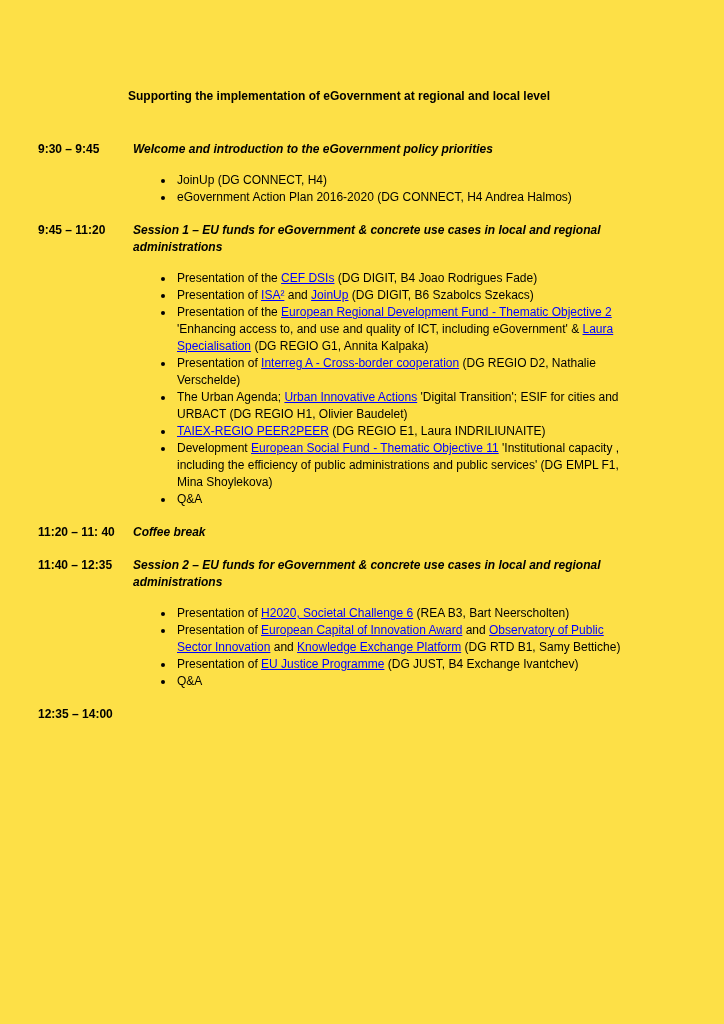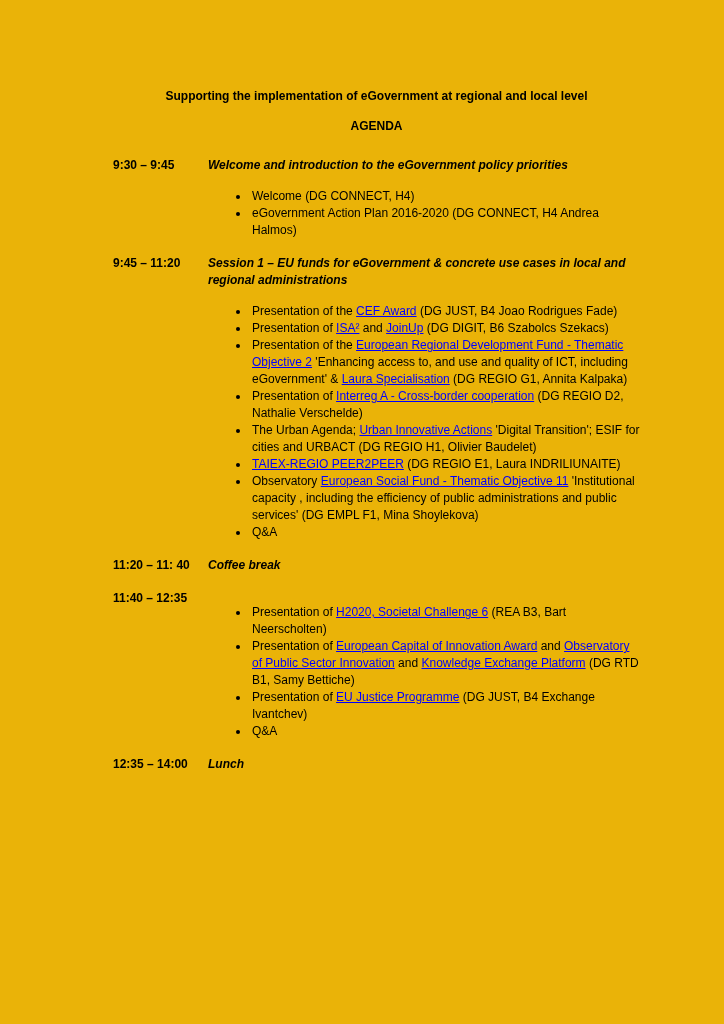--- a/index.html
+++ b/index.html
@@ -5,35 +5,35 @@
   html, body {
     margin: 0;
     padding: 0;
     background: #ffffff;
   }
   .page {
     position: relative;
     width: 724px;
     height: 1024px;
     box-sizing: border-box;
-    background: #eab308;
-    padding: 88px 84px 40px 113px;
+    background: #fde047;
+    padding: 88px 84px 40px 38px;
     font-family: "Liberation Sans", sans-serif;
     font-size: 12px;
     line-height: 17px;
     color: #000000;
     overflow: hidden;
   }
   .doc-header p {
     margin: 0 0 13px 0;
     text-align: center;
     font-weight: bold;
   }
   .agenda {
-    margin-top: 22px;
+    margin-top: 36px;
   }
   .row {
     display: flex;
     margin-bottom: 16px;
   }
   .time {
     flex: 0 0 95px;
     width: 95px;
     font-weight: bold;
     white-space: nowrap;
@@ -61,75 +61,71 @@
     text-decoration: underline;
   }
 </style>
 </head>
 <body>
 
 <div class="page">
 
   <div class="doc-header">
     <p>Supporting the implementation of eGovernment at regional and local level</p>
-    <p>AGENDA</p>
   </div>
 
   <div class="agenda">
 
     <div class="row">
       <div class="time">9:30 – 9:45</div>
       <div class="content">
         <div class="row-title">Welcome and introduction to the eGovernment policy priorities</div>
         <ul class="bullets">
-            <li><span>Welcome (DG CONNECT, H4)</span></li>
+            <li><span>JoinUp (DG CONNECT, H4)</span></li>
             <li><span>eGovernment Action Plan 2016-2020 (DG CONNECT, H4 Andrea Halmos)</span></li>
           </ul>
       </div>
     </div>
 
     <div class="row">
       <div class="time">9:45 – 11:20</div>
       <div class="content">
         <div class="row-title">Session 1 – EU funds for eGovernment &amp; concrete use cases in local and regional administrations</div>
         <ul class="bullets">
-            <li><span>Presentation of the </span><a href="#" class="doc-link">CEF Award</a><span> (DG JUST, B4 Joao Rodrigues Fade)</span></li>
+            <li><span>Presentation of the </span><a href="#" class="doc-link">CEF DSIs</a><span> (DG DIGIT, B4 Joao Rodrigues Fade)</span></li>
             <li><span>Presentation of </span><a href="#" class="doc-link">ISA²</a><span> and </span><a href="#" class="doc-link">JoinUp</a><span> (DG DIGIT, B6 Szabolcs Szekacs)</span></li>
             <li><span>Presentation of the </span><a href="#" class="doc-link">European Regional Development Fund - Thematic Objective 2</a><span> 'Enhancing access to, and use and quality of ICT, including eGovernment' &amp; </span><a href="#" class="doc-link">Laura Specialisation</a><span> (DG REGIO G1, Annita Kalpaka)</span></li>
             <li><span>Presentation of </span><a href="#" class="doc-link">Interreg A - Cross-border cooperation</a><span> (DG REGIO D2, Nathalie Verschelde)</span></li>
             <li><span>The Urban Agenda; </span><a href="#" class="doc-link">Urban Innovative Actions</a><span> 'Digital Transition'; ESIF for cities and URBACT (DG REGIO H1, Olivier Baudelet)</span></li>
             <li><a href="#" class="doc-link">TAIEX-REGIO PEER2PEER</a><span> (DG REGIO E1, Laura INDRILIUNAITE)</span></li>
-            <li><span>Observatory </span><a href="#" class="doc-link">European Social Fund - Thematic Objective 11</a><span> 'Institutional capacity , including the efficiency of public administrations and public services' (DG EMPL F1, Mina Shoylekova)</span></li>
+            <li><span>Development </span><a href="#" class="doc-link">European Social Fund - Thematic Objective 11</a><span> 'Institutional capacity , including the efficiency of public administrations and public services' (DG EMPL F1, Mina Shoylekova)</span></li>
             <li><span>Q&amp;A</span></li>
           </ul>
       </div>
     </div>
 
     <div class="row">
       <div class="time">11:20 – 11: 40</div>
       <div class="content">
         <div class="row-title">Coffee break</div>
 
       </div>
     </div>
 
     <div class="row">
       <div class="time">11:40 – 12:35</div>
       <div class="content">
+        <div class="row-title">Session 2 – EU funds for eGovernment &amp; concrete use cases in local and regional administrations</div>
         <ul class="bullets">
             <li><span>Presentation of </span><a href="#" class="doc-link">H2020, Societal Challenge 6</a><span> (REA B3, Bart Neerscholten)</span></li>
             <li><span>Presentation of </span><a href="#" class="doc-link">European Capital of Innovation Award</a><span> and </span><a href="#" class="doc-link">Observatory of Public Sector Innovation</a><span> and </span><a href="#" class="doc-link">Knowledge Exchange Platform</a><span> (DG RTD B1, Samy Bettiche)</span></li>
             <li><span>Presentation of </span><a href="#" class="doc-link">EU Justice Programme</a><span> (DG JUST, B4 Exchange Ivantchev)</span></li>
             <li><span>Q&amp;A</span></li>
           </ul>
       </div>
     </div>
 
     <div class="row">
       <div class="time">12:35 – 14:00</div>
-      <div class="content">
-        <div class="row-title">Lunch</div>
-
-      </div>
     </div>
 
   </div>
 </div>
 
 </body></html>

